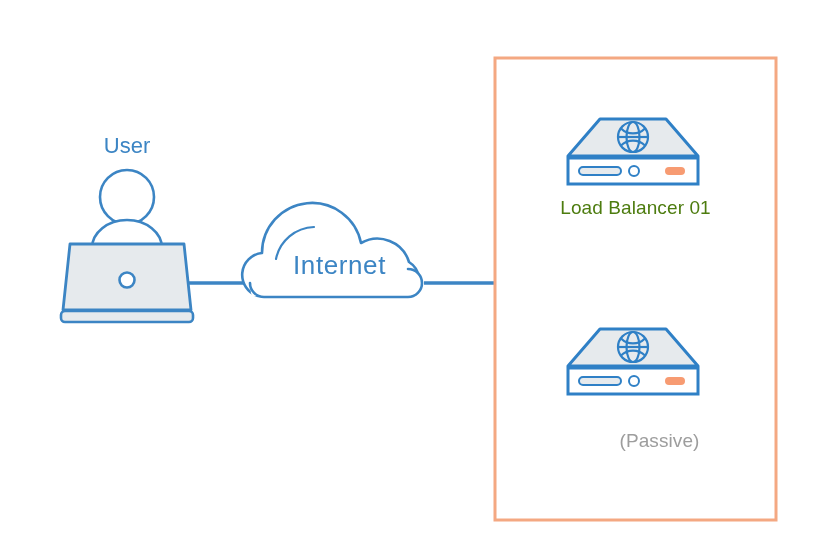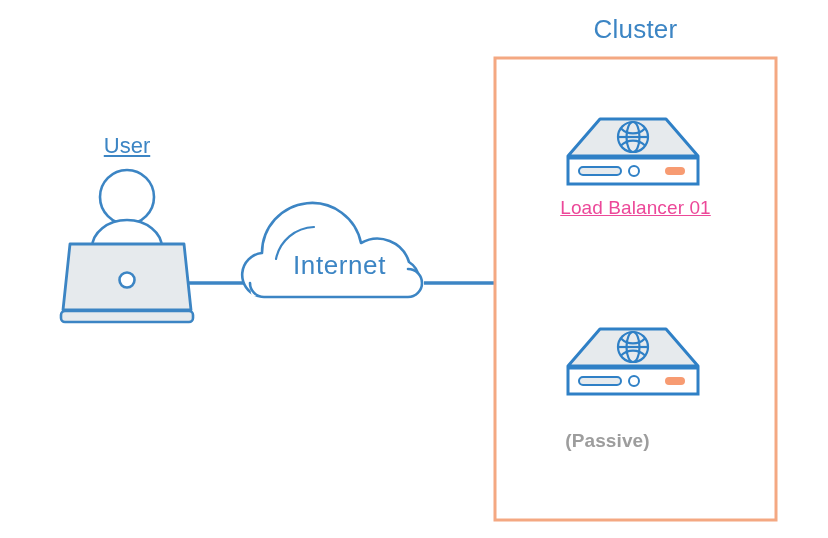--- a/index.html
+++ b/index.html
@@ -43,22 +43,21 @@
   .label-internet {
     color: #3C85C4;
     font-size: 26px;
     letter-spacing: 0.6px;
   }
   .node-label {
     font-size: 19px;
     letter-spacing: 0.1px;
   }
   .node-label.active {
-    color: #ec4899;
-    text-decoration: underline;
+    color: #4d7c0f;
   }
   .node-label.passive {
     color: #9D9D9D;
   }
 </style>
 </head>
 <body>
 
 <div id="canvas">
 
@@ -132,23 +131,22 @@
         <path d="M 621 338.5 A 17 17 0 0 0 645 338.5" fill="none" stroke="#2F80C6" stroke-width="2.2"></path>
         <path d="M 621 355.5 A 17 17 0 0 1 645 355.5" fill="none" stroke="#2F80C6" stroke-width="2.2"></path>
       </g>
       <rect x="568" y="368" width="130" height="26" fill="#ffffff" stroke="#2F80C6" stroke-width="3"></rect>
       <rect x="579" y="377" width="42" height="8" rx="4" fill="#E6EAED" stroke="#2F80C6" stroke-width="2"></rect>
       <circle cx="634" cy="381" r="5" fill="#ffffff" stroke="#2F80C6" stroke-width="2"></circle>
       <rect x="665" y="377" width="20" height="8" rx="4" fill="#F79B72" stroke="none"></rect>
     </g>
   </svg>
 
-  <div class="txt title-cluster" style="left:495px; top:14px; width:281px;">Cluster</div>
 
-  <div class="txt label-user" style="left:67px; top:133px; width:120px;text-decoration:underline;">User</div>
+  <div class="txt label-user" style="left:67px; top:133px; width:120px;">User</div>
 
   <div class="txt label-internet" style="left:272px; top:250px; width:135px;">Internet</div>
 
   <div class="txt node-label active" style="left:495px; top:197px; width:281px;">Load Balancer 01</div>
 
-  <div class="txt node-label passive" style="left:467px; top:430px; width:281px;font-weight:bold;">(Passive)</div>
+  <div class="txt node-label passive" style="left:519px; top:430px; width:281px;">(Passive)</div>
 
 </div>
 
 </body></html>

